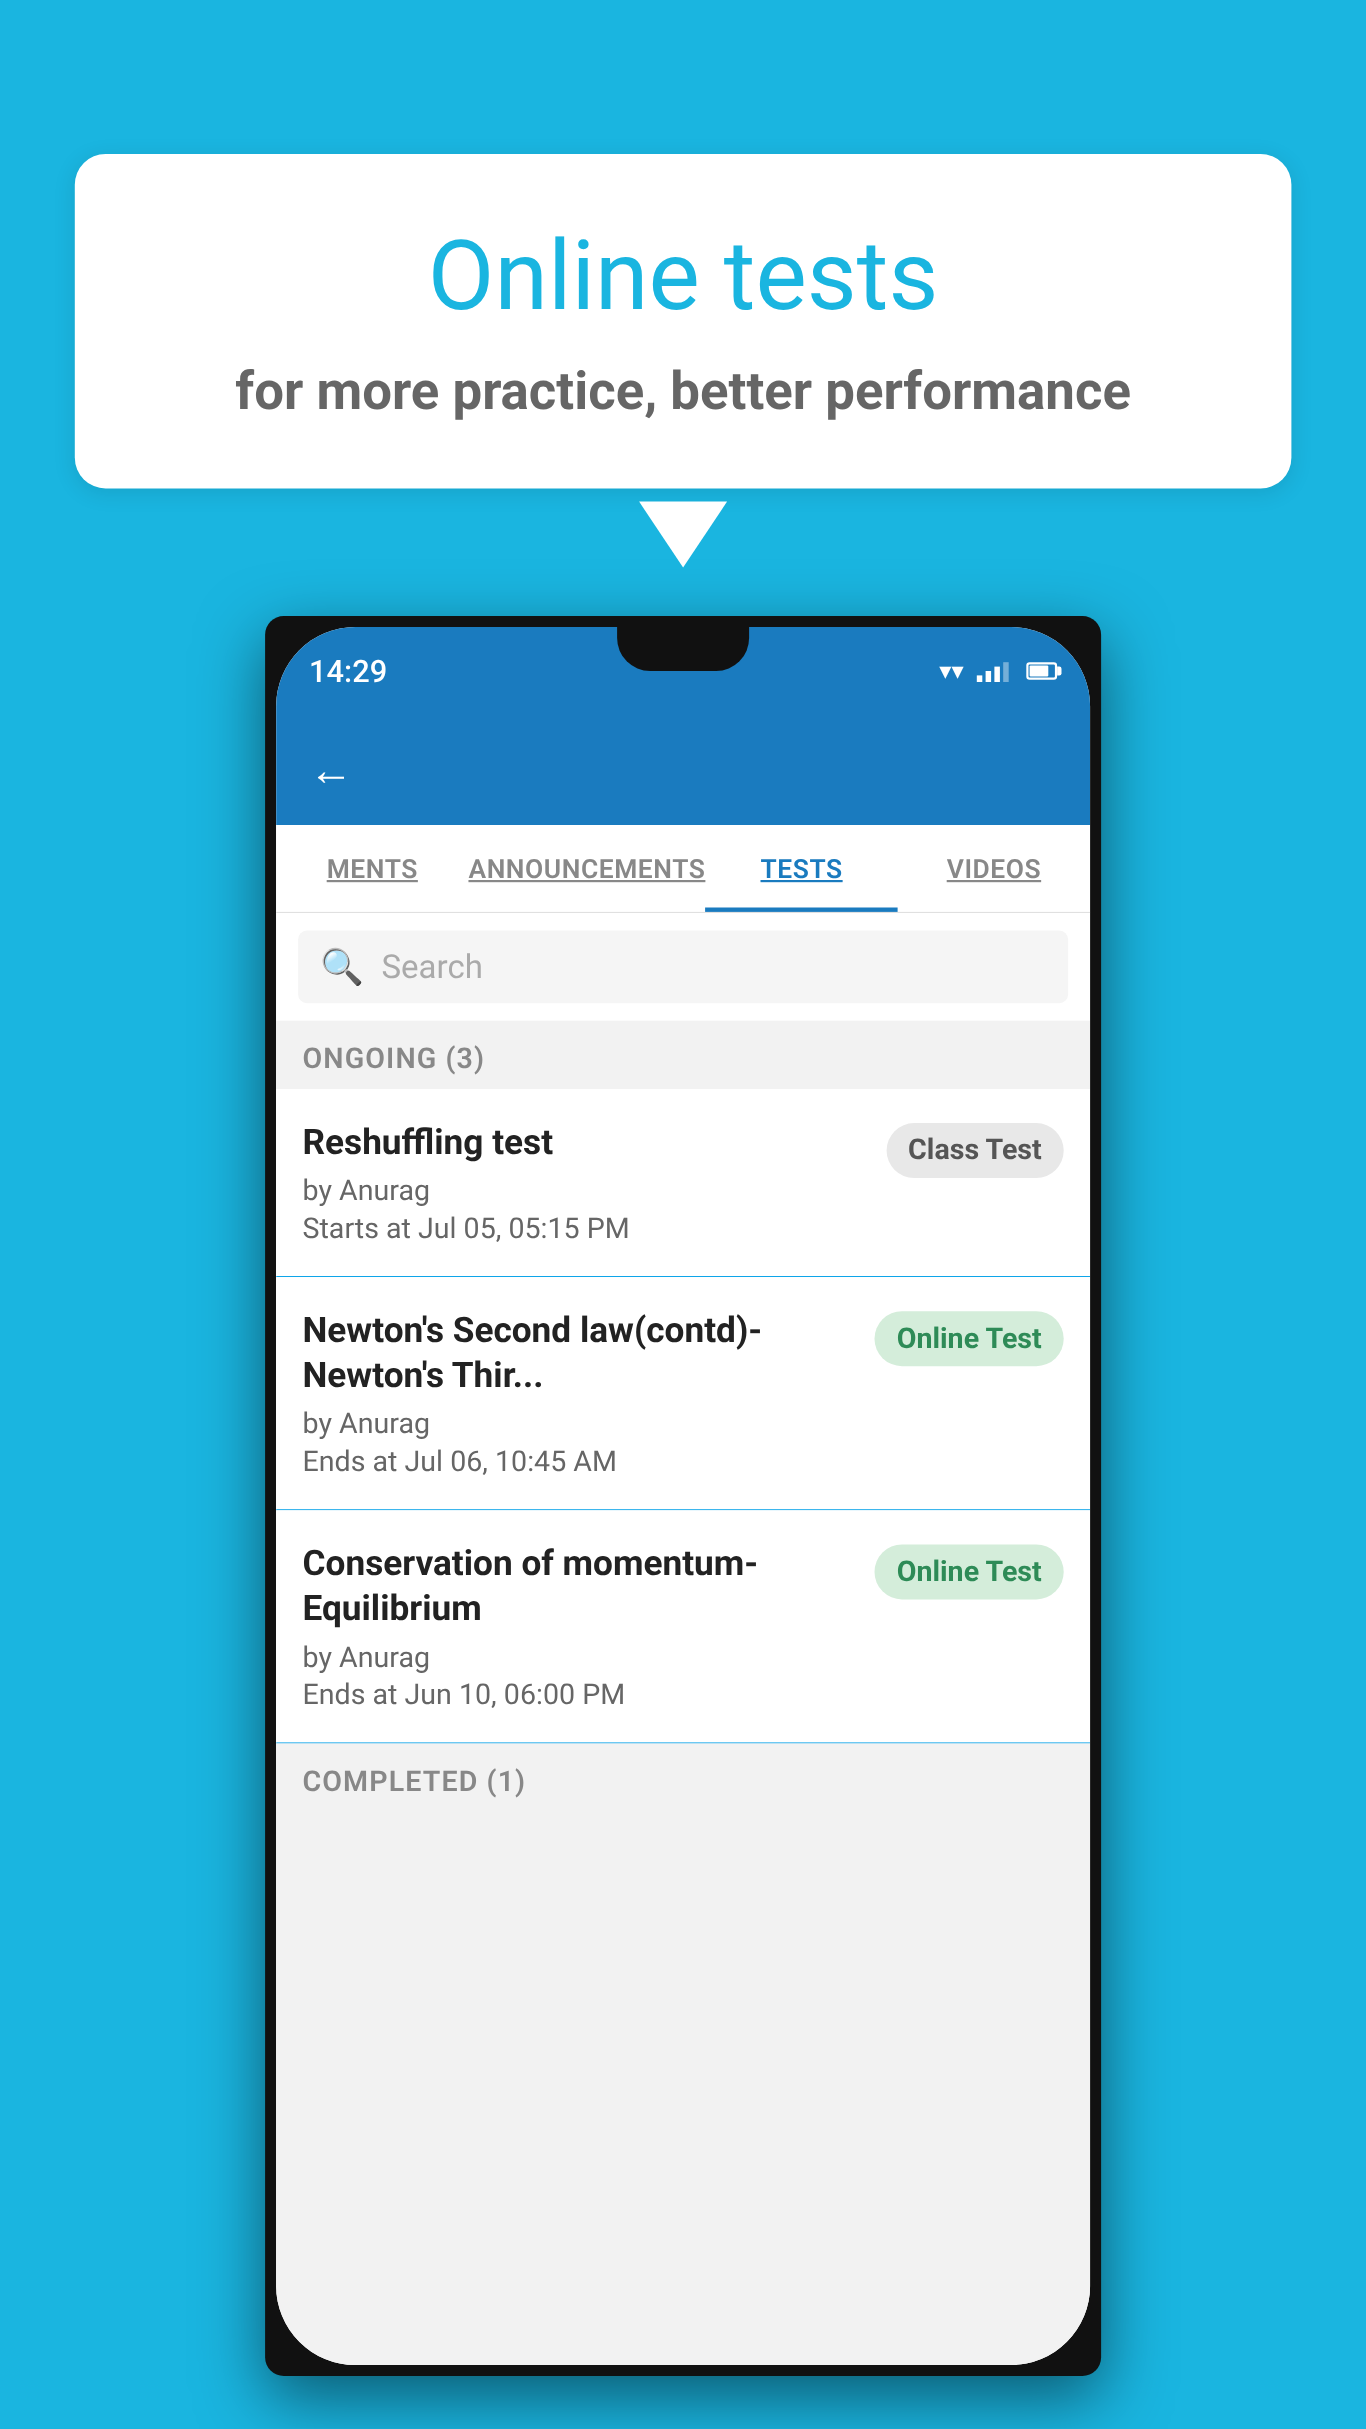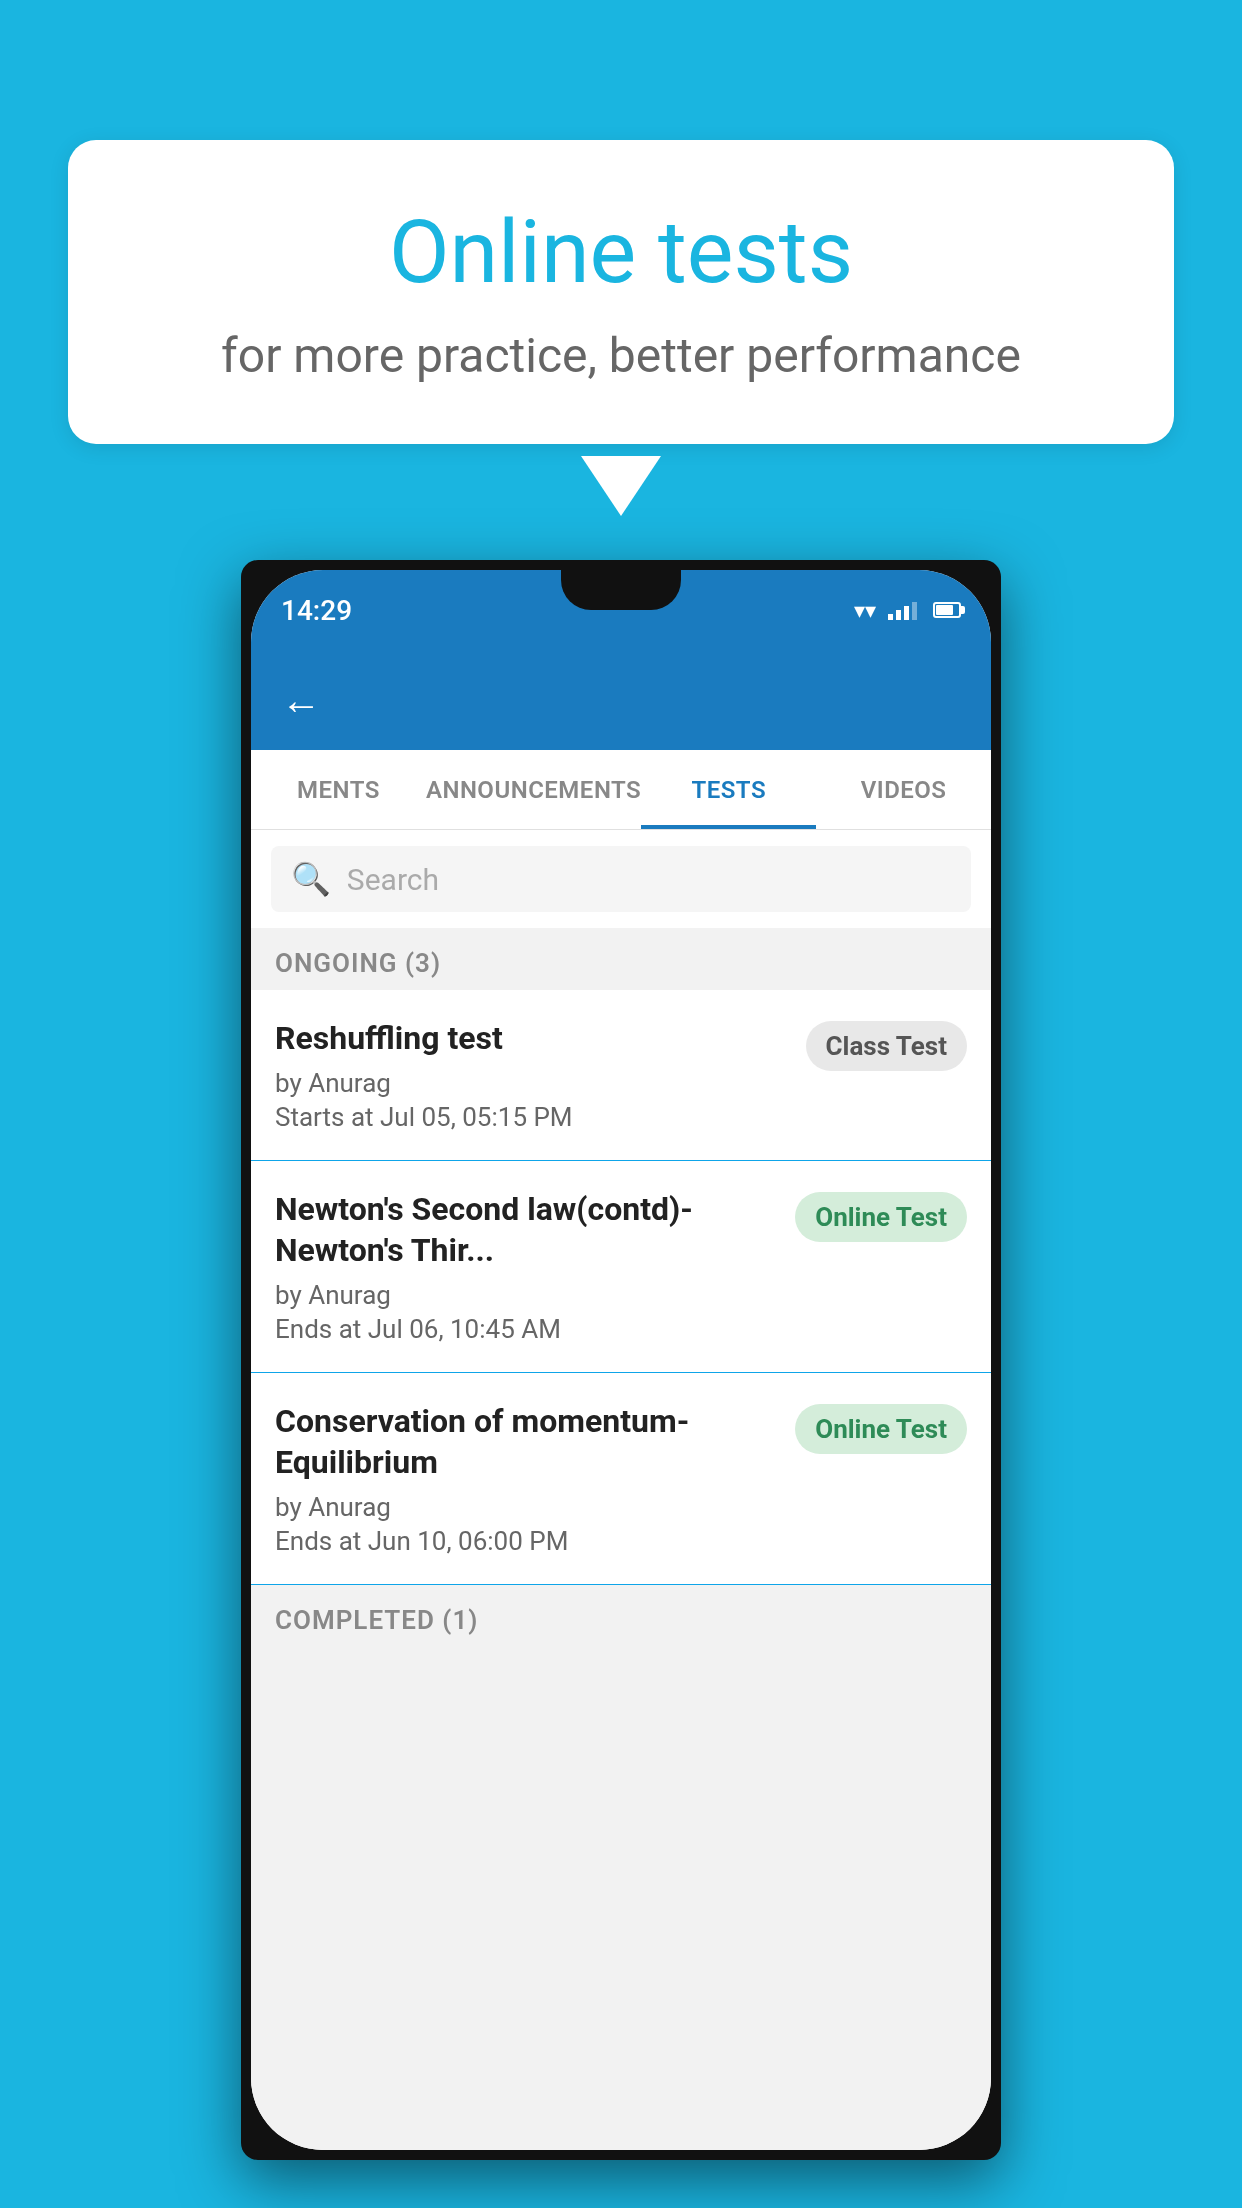--- a/index.html
+++ b/index.html
@@ -37,21 +37,21 @@
     .speech-bubble-title {
       font-size: 88px;
       font-weight: 400;
       color: #1ab5e0;
       margin-bottom: 24px;
     }
 
     .speech-bubble-subtitle {
       font-size: 48px;
       color: #666666;
-      font-weight: 400;
+      font-weight: 700;
     }
 
     .speech-bubble-arrow {
       width: 0;
       height: 0;
       border-left: 40px solid transparent;
       border-right: 40px solid transparent;
       border-top: 60px solid #ffffff;
       margin-top: 0;
     }
@@ -138,20 +138,21 @@
       flex: 1;
       display: flex;
       align-items: center;
       justify-content: center;
       font-size: 24px;
       font-weight: 600;
       color: #888888;
       cursor: pointer;
       position: relative;
       letter-spacing: 0.5px;
+      text-decoration: underline;
     }
 
     .tab-item.active {
       color: #1a7bbf;
     }
 
     .tab-item.active::after {
       content: '';
       position: absolute;
       bottom: 0;

